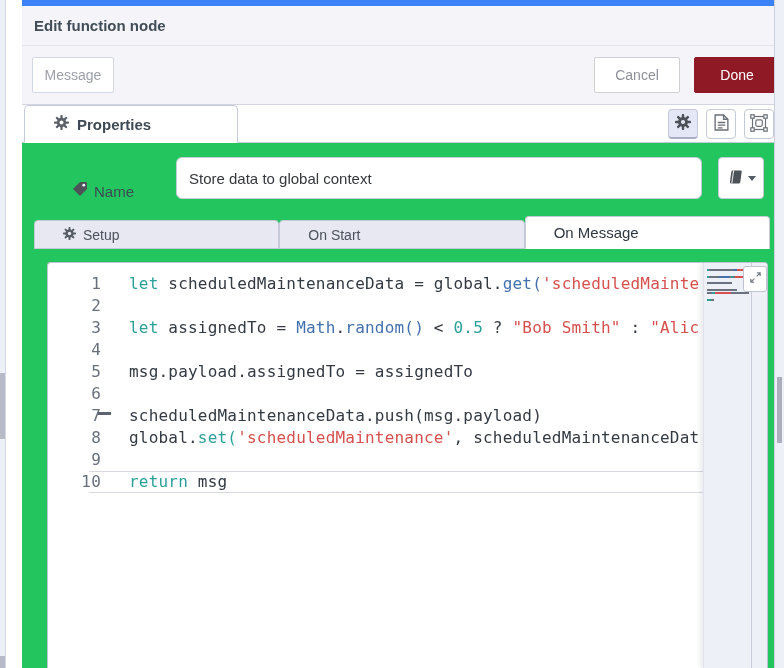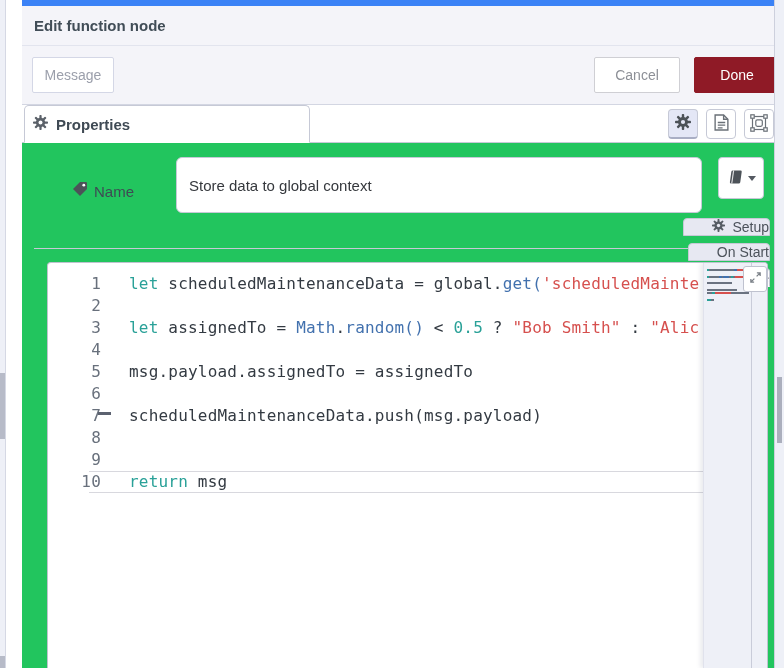--- a/index.html
+++ b/index.html
@@ -22,39 +22,39 @@
 
   .btnrow{height:59px;background:var(--panel-bg);border-bottom:1px solid #d3d6e2;display:flex;align-items:center;padding:0 10px;box-sizing:border-box;}
   .btn{height:36px;border-radius:2px;font-size:14px;font-family:inherit;cursor:pointer;}
   .btn-delete{width:82px;background:#fff;border:1px solid #d4d7e6;color:#9b9fab;}
   .spacer{flex:1;}
   .btn-cancel{width:86px;background:#fff;border:1px solid #cfcfd4;color:#8d9097;margin-right:14px;}
   .btn-done{width:86px;background:var(--done-bg);border:1px solid var(--done-bg);color:#fff;}
 
   
   .tabbar{height:38px;background:#fff;border-bottom:1px solid #c6c9d6;display:flex;align-items:flex-end;position:relative;box-sizing:border-box;}
-  .prop-tab{box-sizing:border-box;width:286px;height:38px;margin-left:2px;margin-bottom:-1px;background:#fff;
+  .prop-tab{box-sizing:border-box;width:214px;height:38px;margin-left:2px;margin-bottom:-1px;background:#fff;
     border:1px solid #c6c9d6;border-bottom:1px solid #fff;border-radius:5px 5px 0 0;
-    display:flex;align-items:center;gap:8px;padding-left:8px;font-size:15px;font-weight:bold;color:#3f4a54;}
+    display:flex;align-items:center;gap:8px;padding-left:29px;font-size:15px;font-weight:bold;color:#3f4a54;}
   .tab-icons{position:absolute;right:16px;top:4px;display:flex;gap:8px;}
   .icon-btn{width:30px;height:30px;box-sizing:border-box;border:1px solid #c6c9d6;border-radius:4px;background:#fff;
     display:flex;align-items:center;justify-content:center;padding:0;cursor:pointer;}
   .icon-btn.active{background:#e4e7f6;border-bottom:2px solid #a9aec4;}
 
   
   .name-row{margin-top:13px;height:44px;position:relative;}
   .name-label{position:absolute;left:50px;top:0;height:44px;display:flex;align-items:flex-end;gap:6px;font-size:15px;color:#3f4a54;}
-  .name-input{position:absolute;left:154px;top:1px;width:526px;height:56px;box-sizing:border-box;border:1px solid #c6c9d6;
+  .name-input{position:absolute;left:154px;top:1px;width:526px;height:42px;box-sizing:border-box;border:1px solid #c6c9d6;
     border-radius:6px;padding:0 12px;font-size:15px;color:#35383d;font-family:inherit;outline:none;}
   .lib-btn{position:absolute;left:696px;top:1px;width:46px;height:42px;box-sizing:border-box;border:1px solid #c6c9d6;
     border-radius:4px;background:#fff;display:flex;align-items:center;justify-content:center;gap:5px;cursor:pointer;}
   .caret{width:0;height:0;border-left:4px solid transparent;border-right:4px solid transparent;border-top:5px solid #555a62;}
 
   
-  .ftabs{display:flex;gap:8px;margin:18px 20px 0 12px;border-bottom:1px solid #c6c9d6;height:30px;align-items:flex-end;flex-direction:column;}
+  .ftabs{display:flex;gap:0;margin:18px 20px 0 12px;border-bottom:1px solid #c6c9d6;height:30px;align-items:flex-end;}
   .ftab{flex:1;height:29px;box-sizing:border-box;background:var(--tab-bg);border:1px solid #c6c9d6;border-radius:4px 4px 0 0;
     font-size:14px;color:#4c525b;display:flex;align-items:center;padding-left:28px;gap:7px;margin-bottom:-1px;cursor:pointer;}
   .ftab.active{background:#fff;height:33px;border-bottom:1px solid #fff;font-weight:normal;color:#2f3740;font-size:15px;}
 
   
   .editor{position:absolute;left:25px;top:256px;right:22px;bottom:0;border:1px solid #bfc2cf;border-bottom:none;
     border-radius:4px 4px 0 0;background:#fff;overflow:hidden;box-sizing:content-box;}
   .code-scroll{position:absolute;left:0;top:0;width:655px;height:100%;overflow:hidden;padding-top:10px;box-sizing:border-box;}
   .crow{display:flex;height:22px;line-height:22px;position:relative;
     font-family:"DejaVu Sans Mono","Liberation Mono",monospace;font-size:16px;letter-spacing:0.2px;}
@@ -227,20 +227,21 @@
         <div class="crow">
           <span class="ln">6</span>
           <span class="ctext"></span>
         </div>
         <div class="crow">
           <span class="ln">7</span>
           <span class="ctext"><span class="tk-d">scheduledMaintenanceData.push(msg.payload)</span></span>
         </div>
         <div class="crow">
           <span class="ln">8</span>
+          <span class="ctext"><span class="tk-d">global.</span><span class="tk-kw">set(</span><span class="tk-str">'scheduledMaintenance'</span><span class="tk-d">, scheduledMaintenanceDat</span></span>
         </div>
         <div class="crow">
           <span class="ln">9</span>
           <span class="ctext"></span>
         </div>
         <div class="crow cur">
           <span class="ln">10</span>
           <span class="ctext"><span class="tk-kw">return</span><span class="tk-d"> msg</span></span>
         </div>
       </div>

